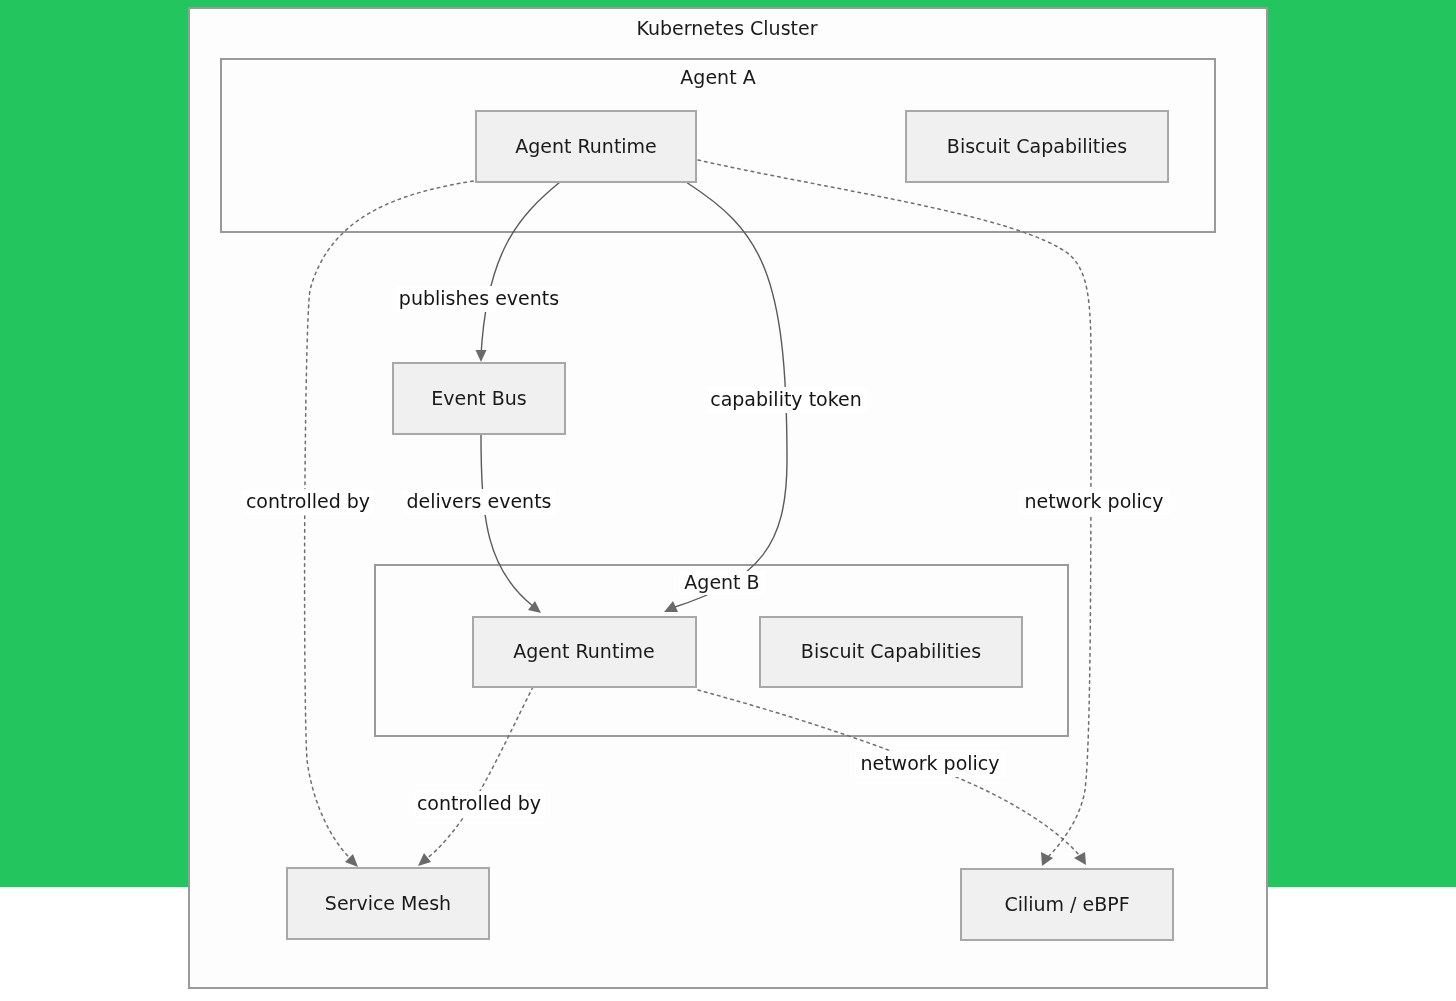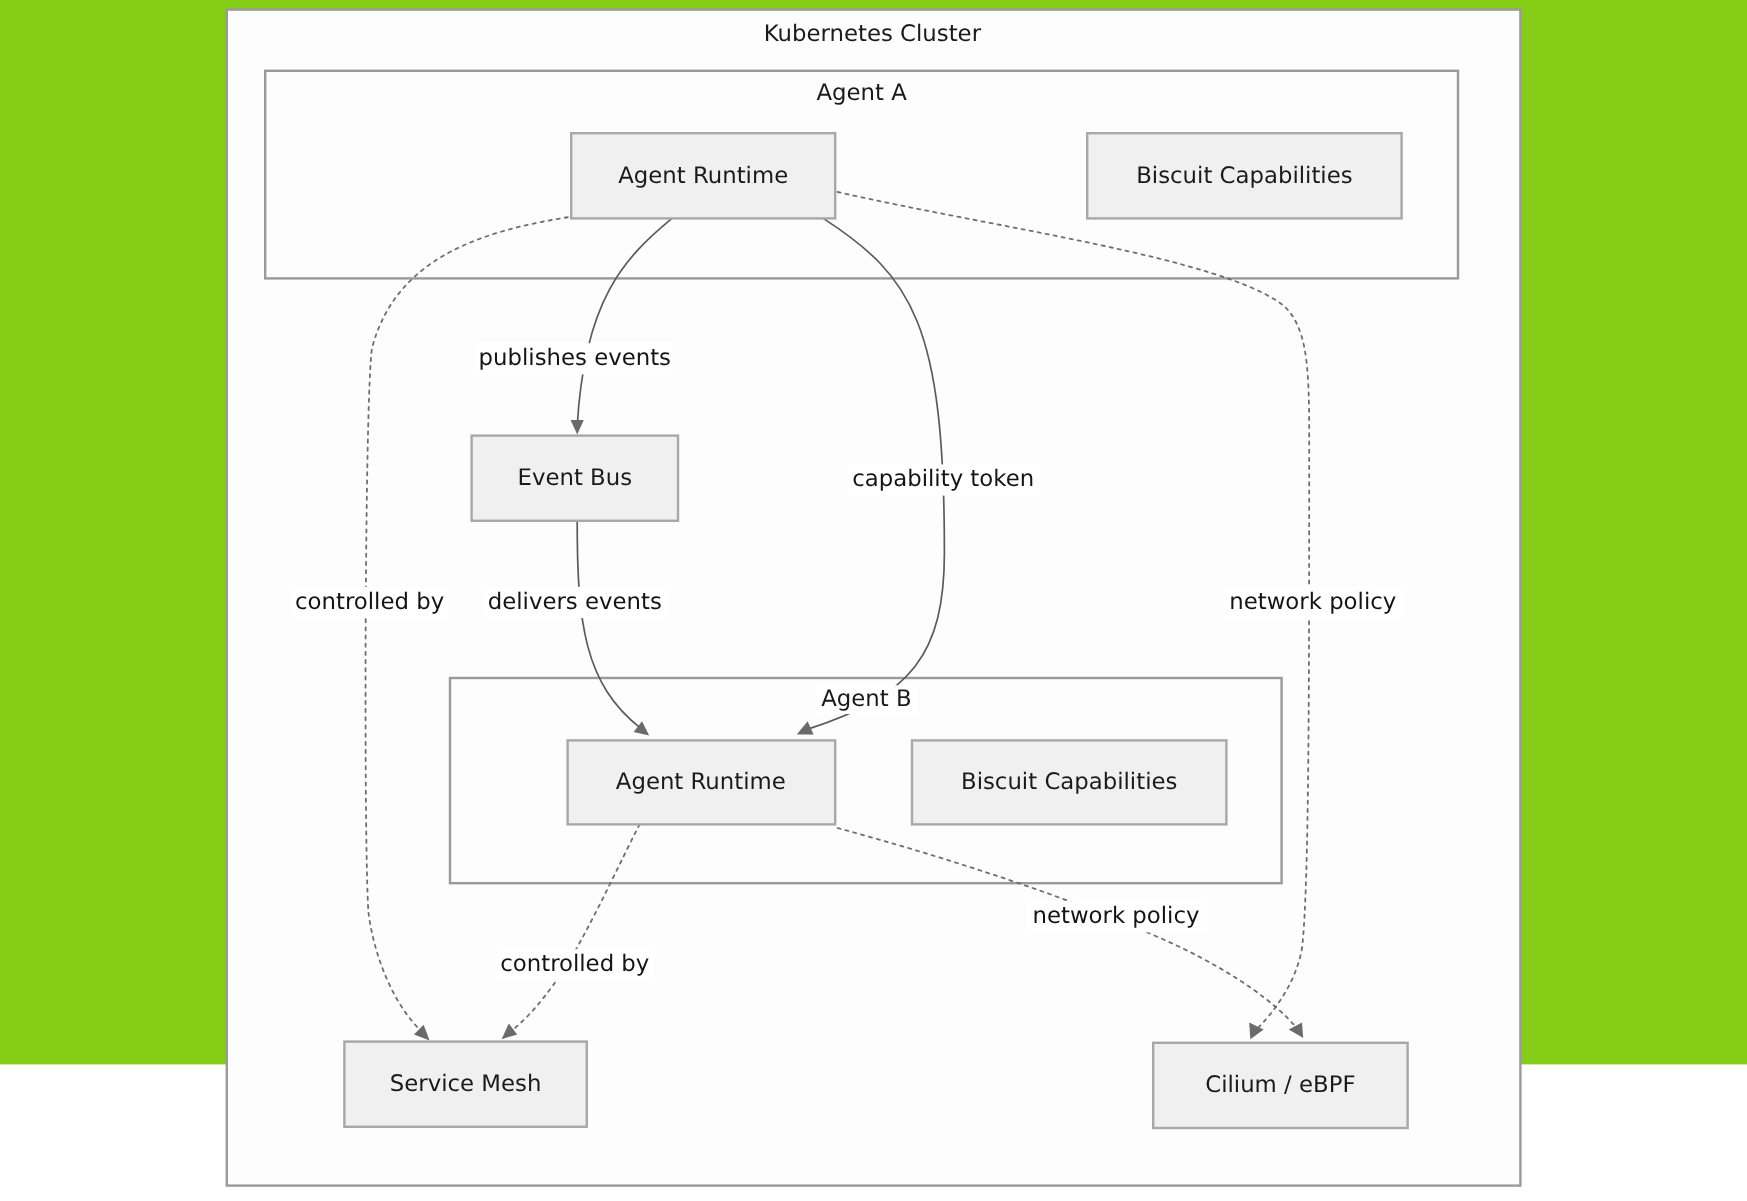--- a/index.html
+++ b/index.html
@@ -10,21 +10,21 @@
   body {
     width: 1456px;
     height: 1001px;
     font-family: "DejaVu Sans", sans-serif;
     overflow: hidden;
   }
   #diagram-root {
     position: relative;
     width: 1456px;
     height: 887px;
-    background: #84cc16;
+    background: #22c55e;
   }
   svg#diagram-svg {
     display: block;
     width: 1456px;
     height: 1001px;
   }
   .container-rect {
     fill: #fdfdfd;
     stroke: #9a9a9a;
     stroke-width: 2;

